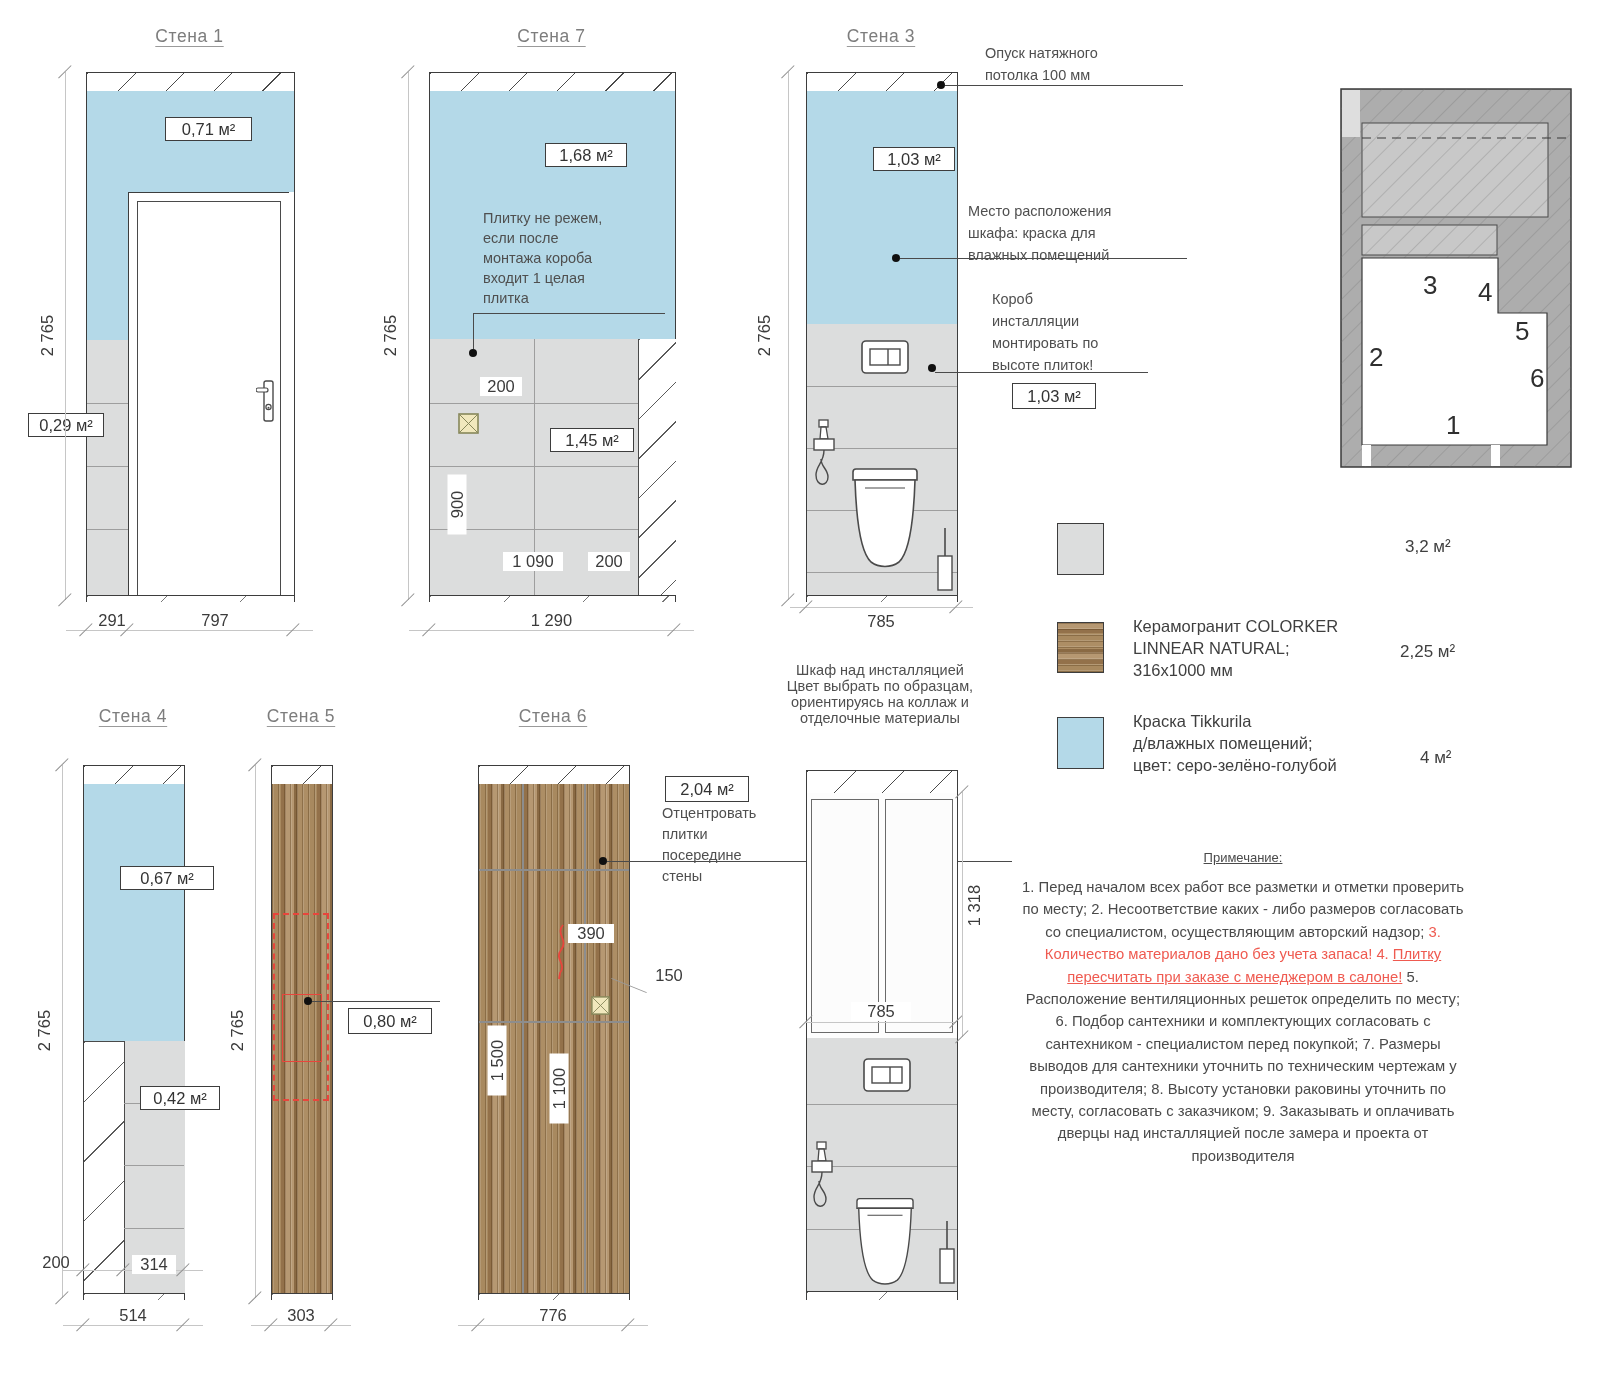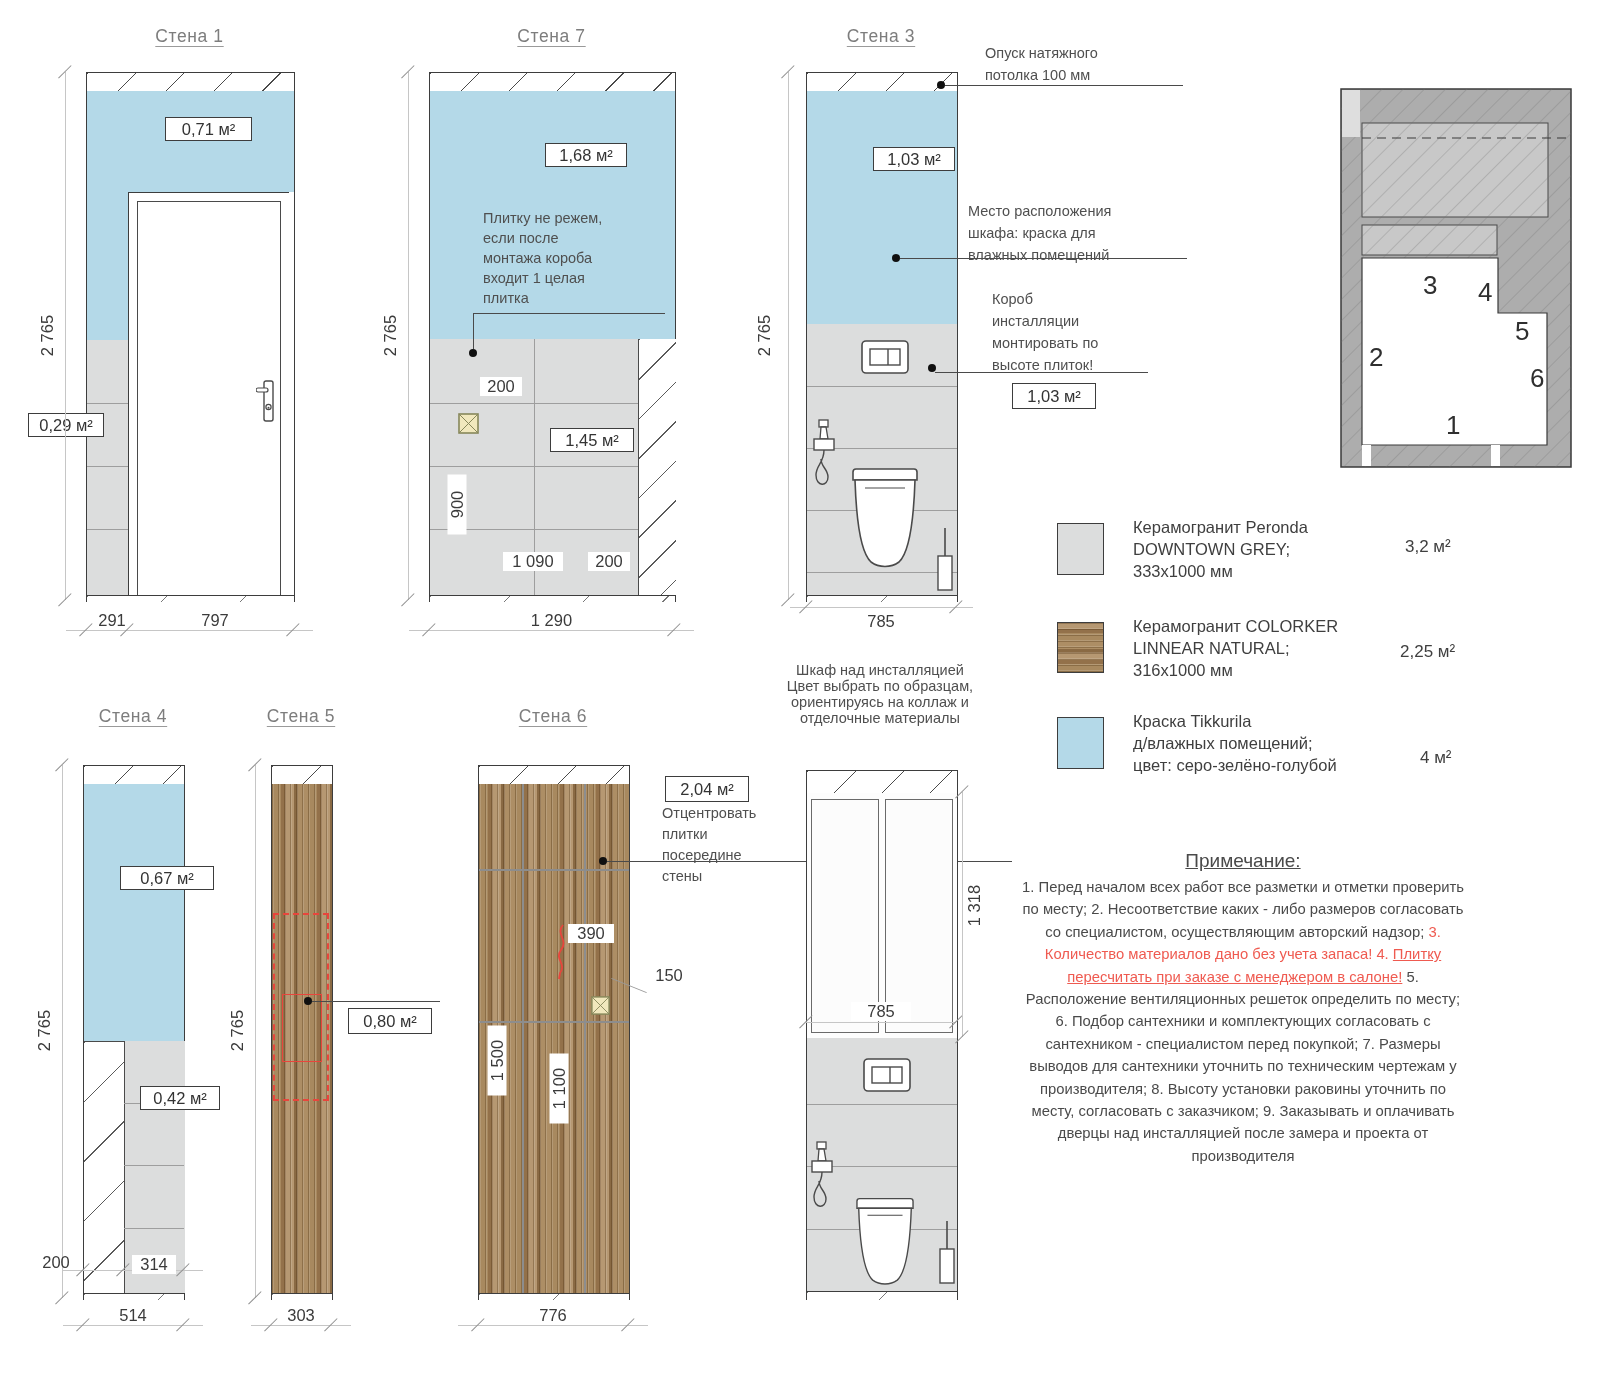--- a/index.html
+++ b/index.html
@@ -31,21 +31,21 @@
   .tick{position:absolute;width:18px;height:1.4px;background:#8f8f8f;transform:translate(-9px,-.7px) rotate(-45deg)}
   .leader{background:#4a4a4a}
   .dot{position:absolute;width:8px;height:8px;border-radius:50%;background:#101010}
   .red-dashed{border:2px dashed #e8453c}
   .red-solid{border:1.6px solid #e8453c}
   .legend-name{font-size:16.5px;color:#3f3f3f;line-height:22px;white-space:pre-line}
   .legend-qty{font-size:17px;color:#3f3f3f;white-space:nowrap}
   .notes{font-size:14.8px;color:#4a4a4a;line-height:22.4px;text-align:center}
   .notes .red{color:#ef5a50}
   .notes .redu{color:#ef5a50;text-decoration:underline}
-  .notes-title{font-size:19px;color:#4a4a4a;text-decoration:underline;text-align:center}
+  .notes-title{font-size:13px;color:#4a4a4a;text-decoration:underline;text-align:center}
   .cab-door{background:#fcfcfc;border:1px solid #6a6a6a}
 </style>
 </head>
 <body>
 
 <div class="canvas">
 
   <div class="abs wall-title" style="left:86px;top:26px;width:207px">Стена 1</div>
   <div class="abs wall-box" style="left:86px;top:72px;width:207px;height:528px">
     <div class="abs hatch-band" style="left:0;top:0;width:100%;height:18px"></div>
@@ -193,23 +193,20 @@
     <rect x="151" y="357" width="9" height="21" fill="#ffffff"></rect>
     <text x="83" y="206" font-size="26" fill="#2f2f2f">3</text>
     <text x="138" y="213" font-size="26" fill="#2f2f2f">4</text>
     <text x="175" y="252" font-size="26" fill="#2f2f2f">5</text>
     <text x="29" y="278" font-size="26" fill="#2f2f2f">2</text>
     <text x="190" y="299" font-size="26" fill="#2f2f2f">6</text>
     <text x="106" y="346" font-size="26" fill="#2f2f2f">1</text>
   </svg>
 
   <div class="abs" style="left:1057px;top:523px;width:45px;height:50px;background:#dcdddd;border:1px solid #3d3d3d"></div>
-  <div class="abs legend-name" style="left:1133px;top:516px;width:260px">Керамогранит Peronda
-DOWNTOWN GREY;
-333x1000 мм</div>
   <div class="abs legend-qty" style="left:1405px;top:537px">3,2 м²</div>
   <div class="abs wood-h" style="left:1057px;top:622px;width:45px;height:49px;border:1px solid #3d3d3d"></div>
   <div class="abs legend-name" style="left:1133px;top:615px;width:260px">Керамогранит COLORKER
 LINNEAR NATURAL;
 316x1000 мм</div>
   <div class="abs legend-qty" style="left:1400px;top:642px">2,25 м²</div>
   <div class="abs paint" style="left:1057px;top:717px;width:45px;height:50px;border:1px solid #3d3d3d"></div>
   <div class="abs legend-name" style="left:1133px;top:710px;width:270px">Краска Tikkurila
 д/влажных помещений;
 цвет: серо-зелёно-голубой</div>

